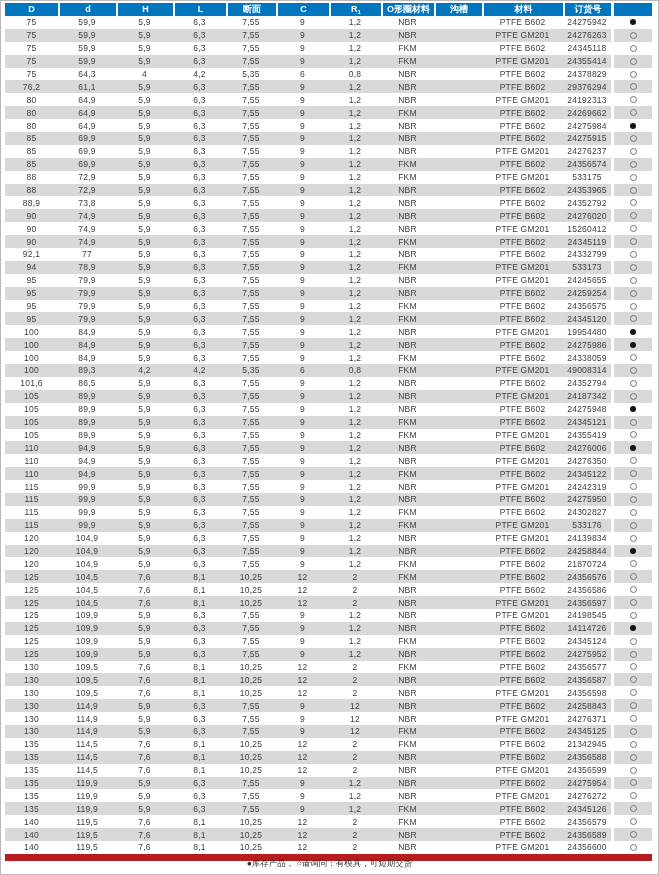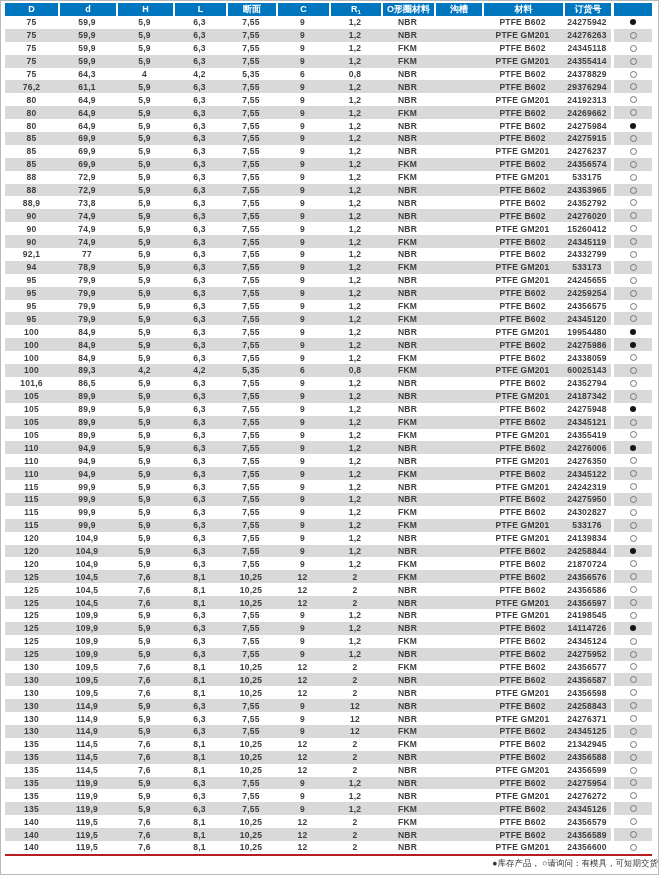--- a/index.html
+++ b/index.html
@@ -17,39 +17,39 @@
   }
   .hcell{
     background:var(--header-bg,#0076BE);color:#fff;
     font-size:9px;font-weight:bold;line-height:1;
     display:flex;align-items:center;justify-content:center;
     border-left:2px solid #fff;box-sizing:border-box;
   }
   .hcell.first{border-left:none;}
   .hcell.dotcol{border-left:3px solid #fff;}
   .hcell sub{font-size:6px;line-height:1;transform:translateY(2px);}
-  .body-rows{border-bottom:2px solid #b91c1c;font-weight:bold;}
+  .body-rows{border-bottom:7px solid #b91c1c;}
   .row{
     display:grid;
     grid-template-columns:53px 58px 57px 53px 50px 53px 52px 53px 48px 81px 48px 41px;
     height:12.9px;background:#ffffff;
   }
   .row.stripe{background:var(--stripe,#d9d9d9);}
   .cell{
     display:flex;align-items:center;justify-content:center;
     font-size:8.5px;color:var(--text,#3e3e3e);letter-spacing:0.2px;
     box-sizing:border-box;overflow:hidden;white-space:nowrap;
   }
   .cell.dotcol{border-left:3px solid #fff;}
   .dot{display:inline-block;border-radius:50%;}
   .dot.filled{width:6px;height:6px;background:var(--dot-filled,#151515);}
   .dot.open{width:5px;height:5px;background:transparent;border:1px solid var(--dot-open,#767676);}
   .footer{
     position:absolute;left:0;right:0;top:857px;height:14px;
-    text-align:right;font-size:8.5px;color:#333;
+    text-align:center;font-size:8.5px;color:#333;
   }
 </style>
 </head>
 <body>
 
 <div class="page">
   <div class="tbl">
     <div class="header-row" id="hdr">
         <div class="hcell first">
           <span>D</span>
@@ -526,21 +526,21 @@
           <div class="cell">100</div>
           <div class="cell">89,3</div>
           <div class="cell">4,2</div>
           <div class="cell">4,2</div>
           <div class="cell">5,35</div>
           <div class="cell">6</div>
           <div class="cell">0,8</div>
           <div class="cell">FKM</div>
           <div class="cell"></div>
           <div class="cell">PTFE GM201</div>
-          <div class="cell">60025143</div>
+          <div class="cell">49008314</div>
           <div class="cell dotcol">
             <span class="dot open"></span>
           </div>
         </div>
         <div class="row">
           <div class="cell">101,6</div>
           <div class="cell">86,5</div>
           <div class="cell">5,9</div>
           <div class="cell">6,3</div>
           <div class="cell">7,55</div>

